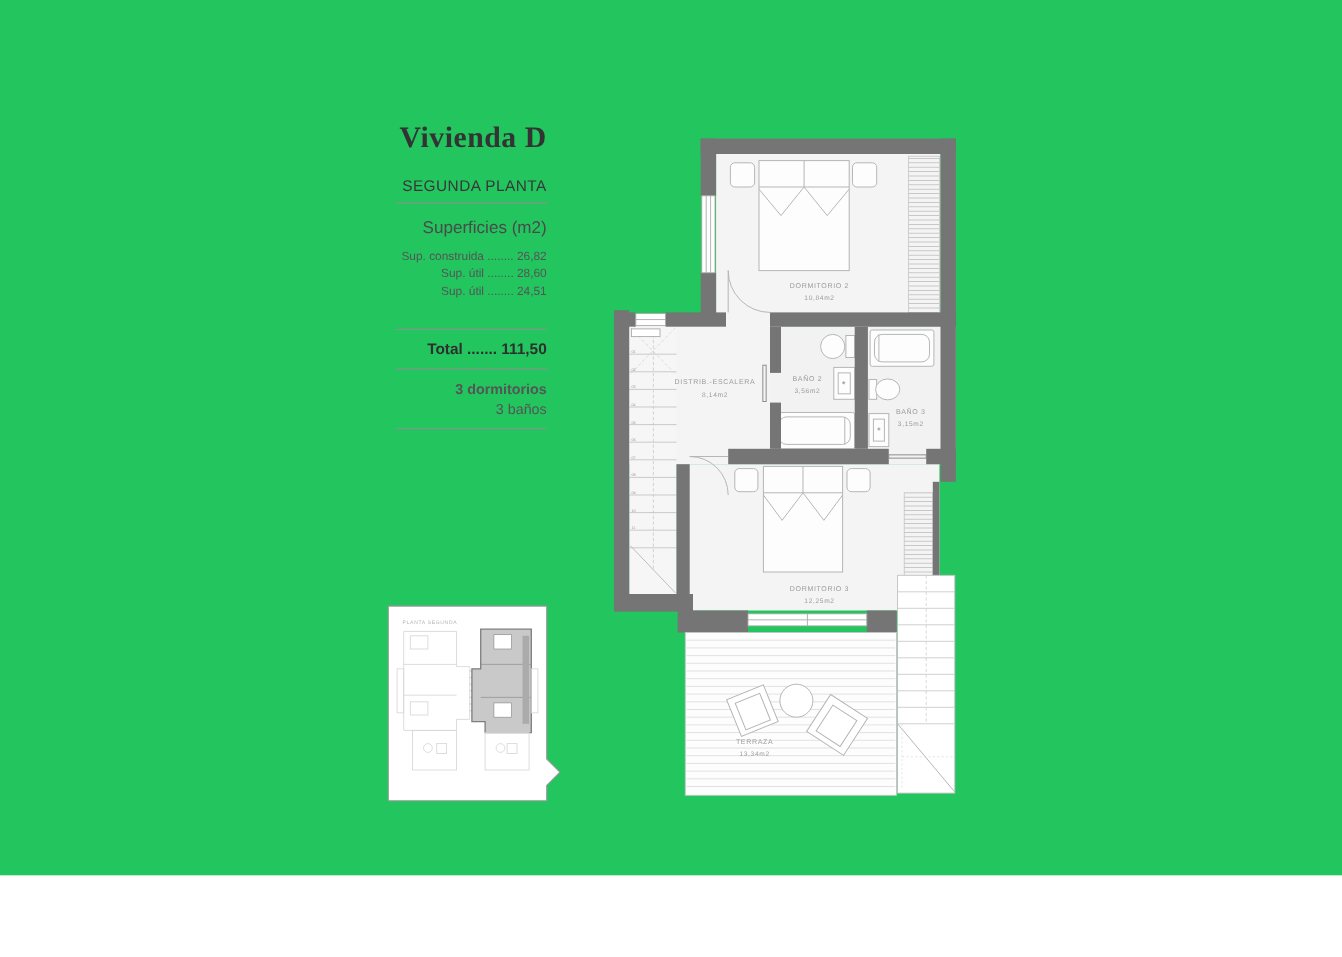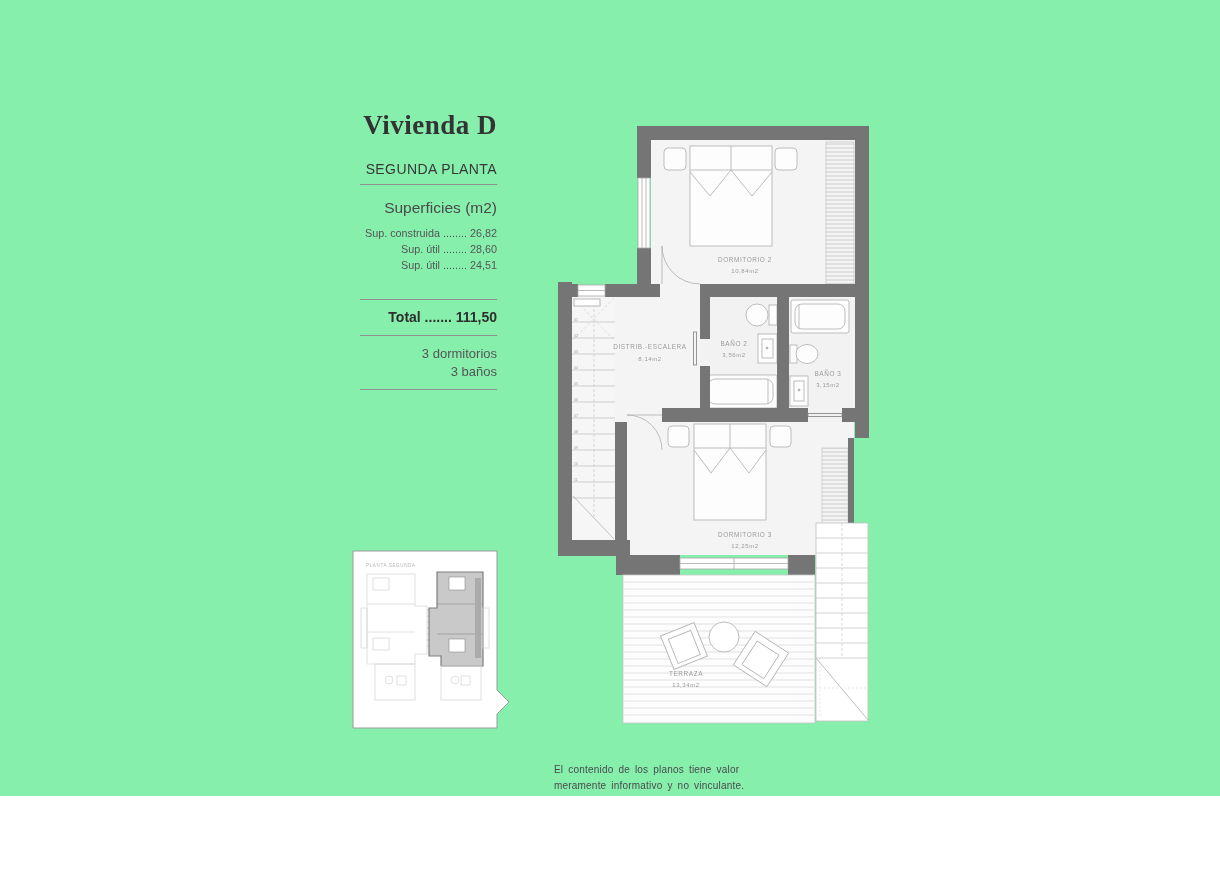--- a/index.html
+++ b/index.html
@@ -1,30 +1,30 @@
 <!DOCTYPE html>
 <html><head>
 <meta charset="utf-8">
 <style>
   html,body{margin:0;padding:0;background:#ffffff;}
-  .canvas{position:relative;width:1220px;height:796px;background:#86efac;overflow:hidden;
+  .canvas{position:relative;width:1220px;height:796px;background:#22c55e;overflow:hidden;
           font-family:"Liberation Sans",sans-serif;}
   
   .panel{position:absolute;left:360px;top:110px;width:137px;text-align:right;color:#4f4f4f;}
   .panel .title{font-family:"Liberation Serif",serif;font-size:27px;font-weight:700;
                 color:#333;letter-spacing:.5px;line-height:30px;margin:0;}
   .panel .subtitle{font-size:14px;font-weight:400;color:#383838;letter-spacing:.4px;
                    line-height:18px;margin:20px 0 0 0;}
   .panel hr{border:none;border-top:1.3px solid #8f8f8f;margin:6px 0 0 0;}
   .panel .sup-head{font-size:15.5px;color:#4a4a4a;margin:14px 0 8px 0;}
   .panel .sup-row{font-size:10.8px;line-height:16px;color:#555;}
   .panel .total{font-size:14px;font-weight:700;color:#2f2f2f;margin:9px 0 10px 0;}
   .panel .feature{font-size:13px;line-height:17.5px;color:#555;}
   .panel .gap-lg{margin-top:26px;}
-  .panel .gap-md{margin-top:9px;}
+  .panel .gap-md{margin-top:9px;font-weight:bold;}
   
   .keyplan{position:absolute;left:349px;top:544px;width:162px;height:190px;}
   
   .plan{position:absolute;left:558px;top:118px;width:325px;height:625px;}
   .plan svg text{font-family:"Liberation Sans",sans-serif;}
   
   .disclaimer{position:absolute;left:554px;top:762px;width:200px;font-size:10px;
               line-height:15.5px;color:#4a4a4a;letter-spacing:.2px;word-spacing:2px;}
 </style>
 </head>
@@ -251,18 +251,14 @@
         <text x="270" y="258" font-size="6.4">BAÑO 3</text>
         <text x="270" y="269" font-size="6">3,15m2</text>
         <text x="187" y="419" font-size="6.4">DORMITORIO 3</text>
         <text x="187" y="430" font-size="6">12,25m2</text>
         <text x="128" y="558" font-size="6.4">TERRAZA</text>
         <text x="128" y="569" font-size="6">13,34m2</text>
       </g>
     </svg>
   </div>
 
-  <div class="disclaimer">
-    <div>El contenido de los planos tiene valor</div>
-    <div>meramente informativo y no vinculante.</div>
-  </div>
 
 </div>
 
 </body></html>

